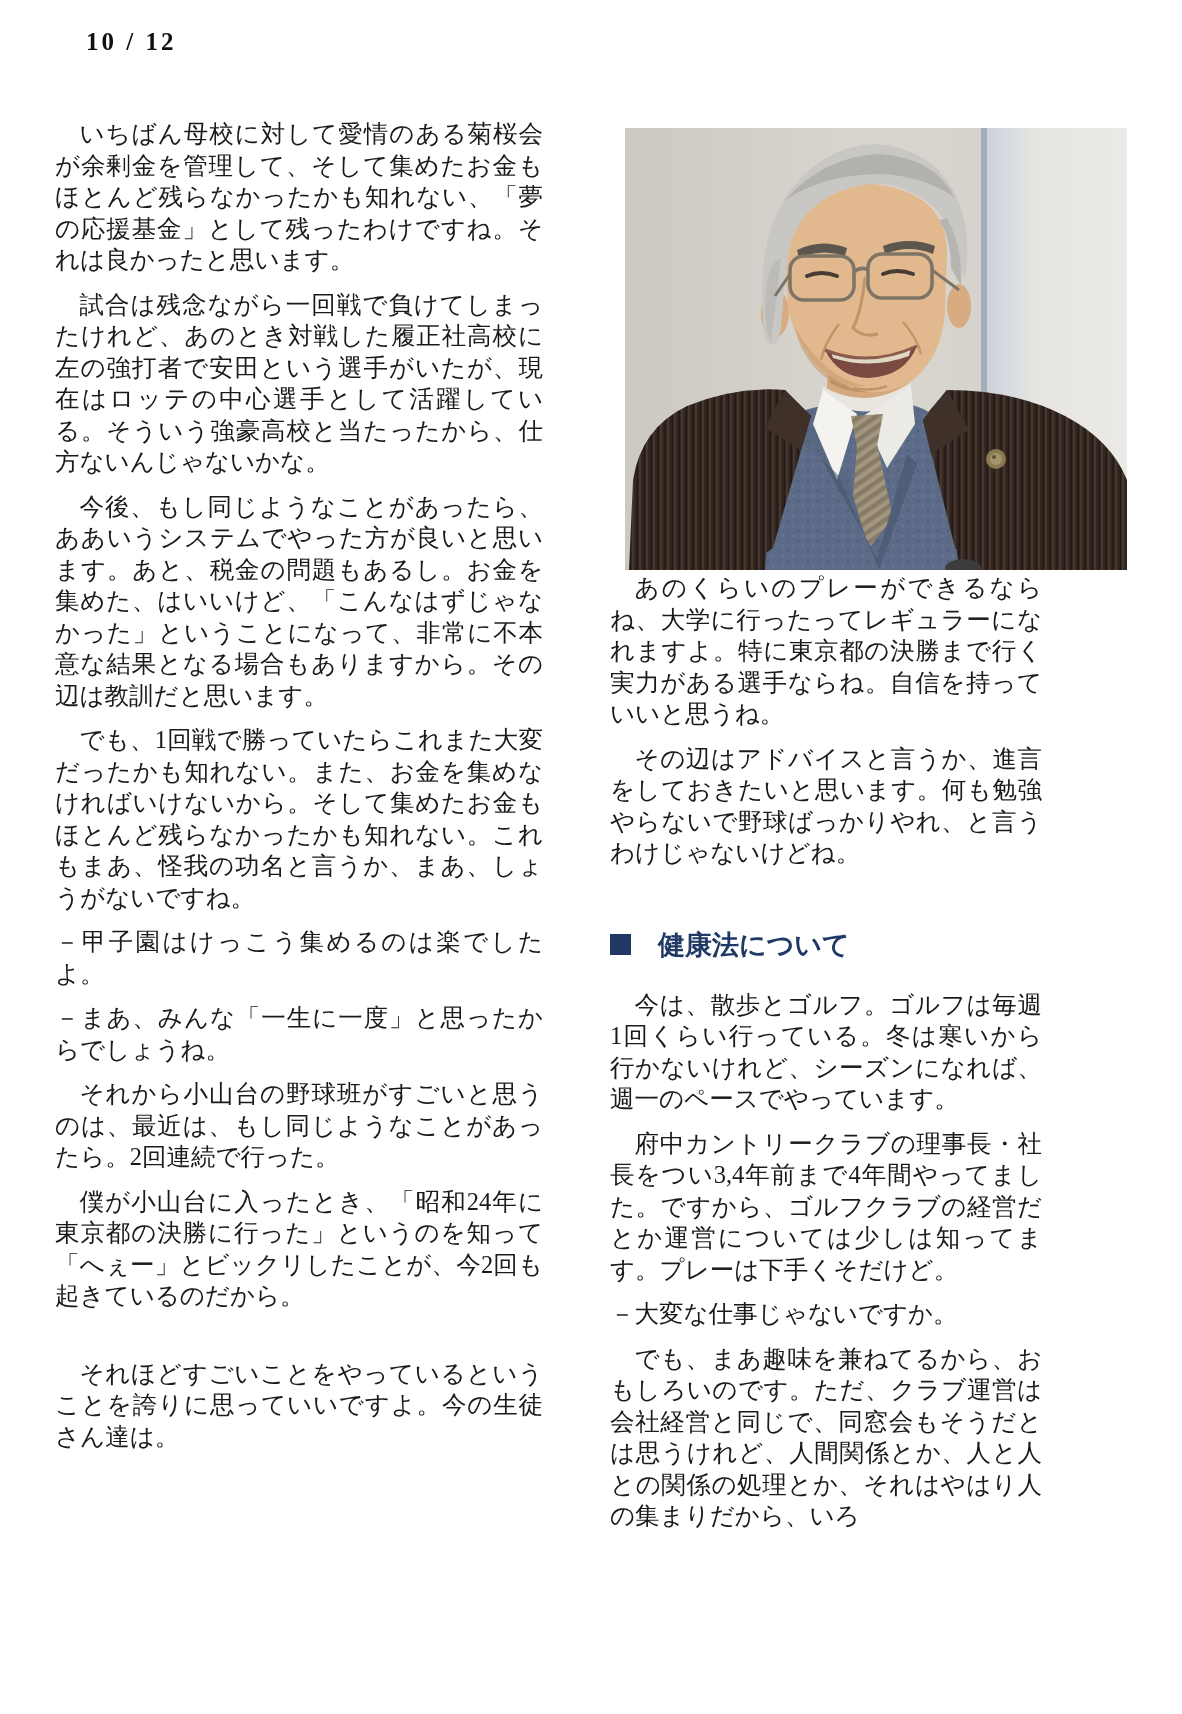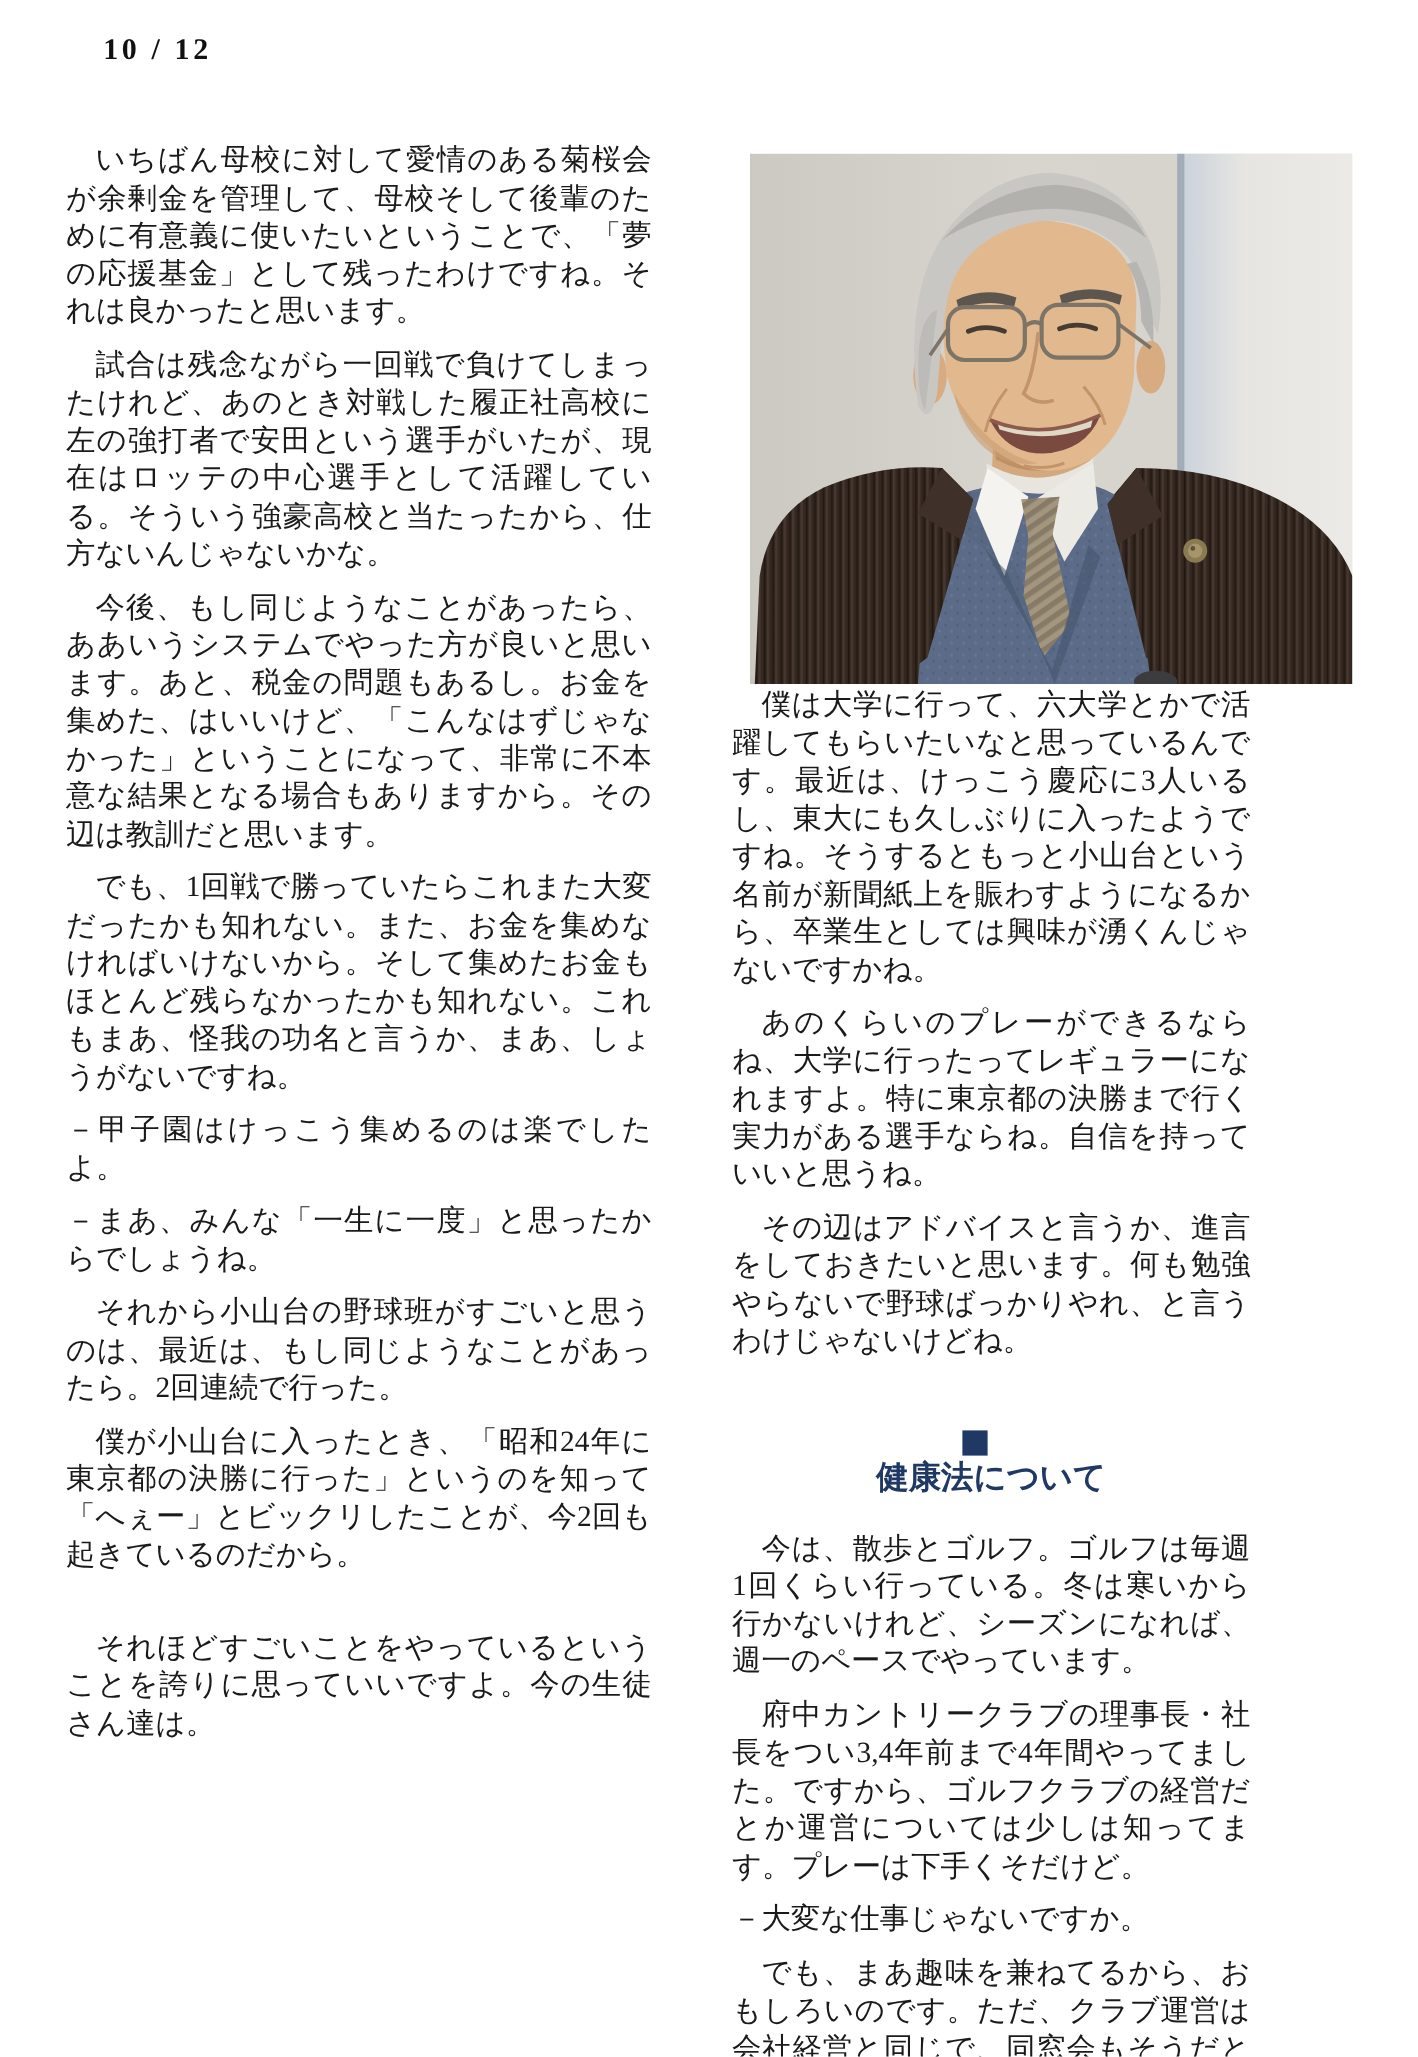--- a/index.html
+++ b/index.html
@@ -22,21 +22,21 @@
     font-size:24.5px; line-height:31.5px;
     text-align:justify; text-justify:inter-ideograph;
     text-indent:1em;
   }
   .para.q { text-indent:0; margin-top:8px; }
   .para.gap { margin-top:46px; }
   .sec-head {
     margin:58px 0 26px 0;
     display:flex; align-items:center;
     font-family:"Liberation Sans","DejaVu Sans",sans-serif;
-    font-weight:bold; font-size:27px;flex-direction:column;
+    font-weight:bold; font-size:27px;
   }
   .sec-head .sq { width:21px; height:21px; margin-right:27px; flex:0 0 auto; }
 </style>
 </head>
 <body>
 
 <div class="page">
 
   <div class="page-num">10 / 12</div>
 
@@ -134,34 +134,33 @@
       <path d="M200,222 Q244,242 292,218 Q280,248 244,250 Q214,250 200,222 Z" fill="#7a4a40"></path>
       <path d="M206,224 Q244,238 286,220 L284,228 Q246,242 208,230 Z" fill="#ded8c4"></path>
       <path d="M200,222 Q244,240 292,218" fill="none" stroke="#8d5b4e" stroke-width="3"></path>
       <path d="M228,260 Q246,264 262,258" fill="none" stroke="#c3946a" stroke-width="2.5"></path>
 
       <ellipse cx="338" cy="440" rx="18" ry="9" fill="#3c3c3e"></ellipse>
     </svg>
   </div>
 
   <div class="col-left">
-      <p class="para">いちばん母校に対して愛情のある菊桜会が余剰金を管理して、母校そして後輩のために有意義に使いたいということで、「夢の応援基金」として残ったわけですね。それは良かったと思います。</p>
+      <p class="para">いちばん母校に対して愛情のある菊桜会が余剰金を管理して、そして集めたお金もほとんど残らなかったかも知れない、「夢の応援基金」として残ったわけですね。それは良かったと思います。</p>
       <p class="para">試合は残念ながら一回戦で負けてしまったけれど、あのとき対戦した履正社高校に左の強打者で安田という選手がいたが、現在はロッテの中心選手として活躍している。そういう強豪高校と当たったから、仕方ないんじゃないかな。</p>
       <p class="para">今後、もし同じようなことがあったら、ああいうシステムでやった方が良いと思います。あと、税金の問題もあるし。お金を集めた、はいいけど、「こんなはずじゃなかった」ということになって、非常に不本意な結果となる場合もありますから。その辺は教訓だと思います。</p>
       <p class="para">でも、1回戦で勝っていたらこれまた大変だったかも知れない。また、お金を集めなければいけないから。そして集めたお金もほとんど残らなかったかも知れない。これもまあ、怪我の功名と言うか、まあ、しょうがないですね。</p>
       <p class="para q">－甲子園はけっこう集めるのは楽でしたよ。</p>
       <p class="para q">－まあ、みんな「一生に一度」と思ったからでしょうね。</p>
       <p class="para">それから小山台の野球班がすごいと思うのは、最近は、もし同じようなことがあったら。2回連続で行った。</p>
       <p class="para">僕が小山台に入ったとき、「昭和24年に東京都の決勝に行った」というのを知って「へぇー」とビックリしたことが、今2回も起きているのだから。</p>
       <p class="para gap">それほどすごいことをやっているということを誇りに思っていいですよ。今の生徒さん達は。</p>
     </div>
 
   <div class="col-right">
     <div>
-        <p class="para">僕は大学に行って、六大学とかで活躍してもらいたいなと思っているんです。最近は、けっこう慶応に3人いるし、東大にも久しぶりに入ったようですね。そうするともっと小山台という名前が新聞紙上を賑わすようになるから、卒業生としては興味が湧くんじゃないですかね。</p>
         <p class="para">あのくらいのプレーができるならね、大学に行ったってレギュラーになれますよ。特に東京都の決勝まで行く実力がある選手ならね。自信を持っていいと思うね。</p>
         <p class="para">その辺はアドバイスと言うか、進言をしておきたいと思います。何も勉強やらないで野球ばっかりやれ、と言うわけじゃないけどね。</p>
       </div>
     <div class="sec-head" style="color: rgb(31, 56, 100);">
       <span class="sq" style="background: rgb(31, 56, 100);"></span>
       <span>健康法について</span>
     </div>
     <div>
         <p class="para">今は、散歩とゴルフ。ゴルフは毎週1回くらい行っている。冬は寒いから行かないけれど、シーズンになれば、週一のペースでやっています。</p>
         <p class="para">府中カントリークラブの理事長・社長をつい3,4年前まで4年間やってました。ですから、ゴルフクラブの経営だとか運営については少しは知ってます。プレーは下手くそだけど。</p>

